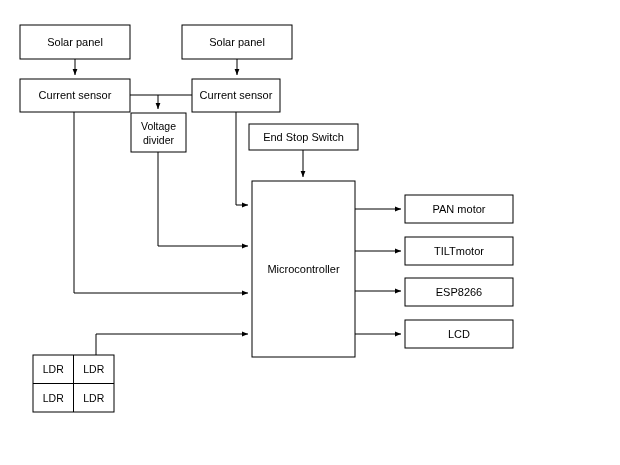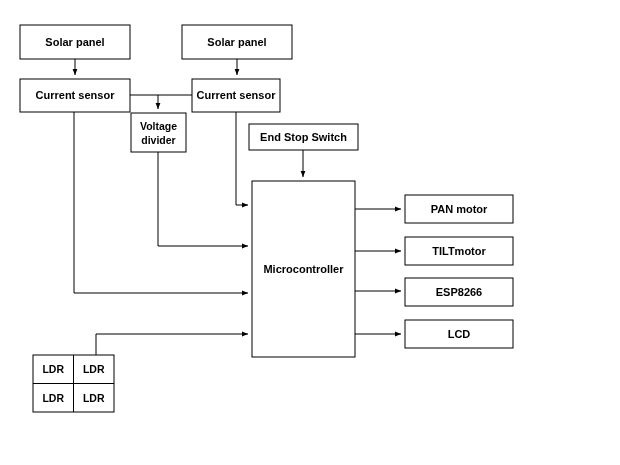--- a/index.html
+++ b/index.html
@@ -10,21 +10,20 @@
   }
   body {
     font-family: "Liberation Sans", sans-serif;
   }
   #canvas-wrap {
     position: relative;
     width: 620px;
     height: 465px;
     background: #ffffff;
     overflow: hidden;
-    font-weight: bold;
   }
   svg#diagram {
     display: block;
     width: 620px;
     height: 465px;
   }
   .node-rect {
     fill: #ffffff;
     stroke: #000000;
     stroke-width: 1;

